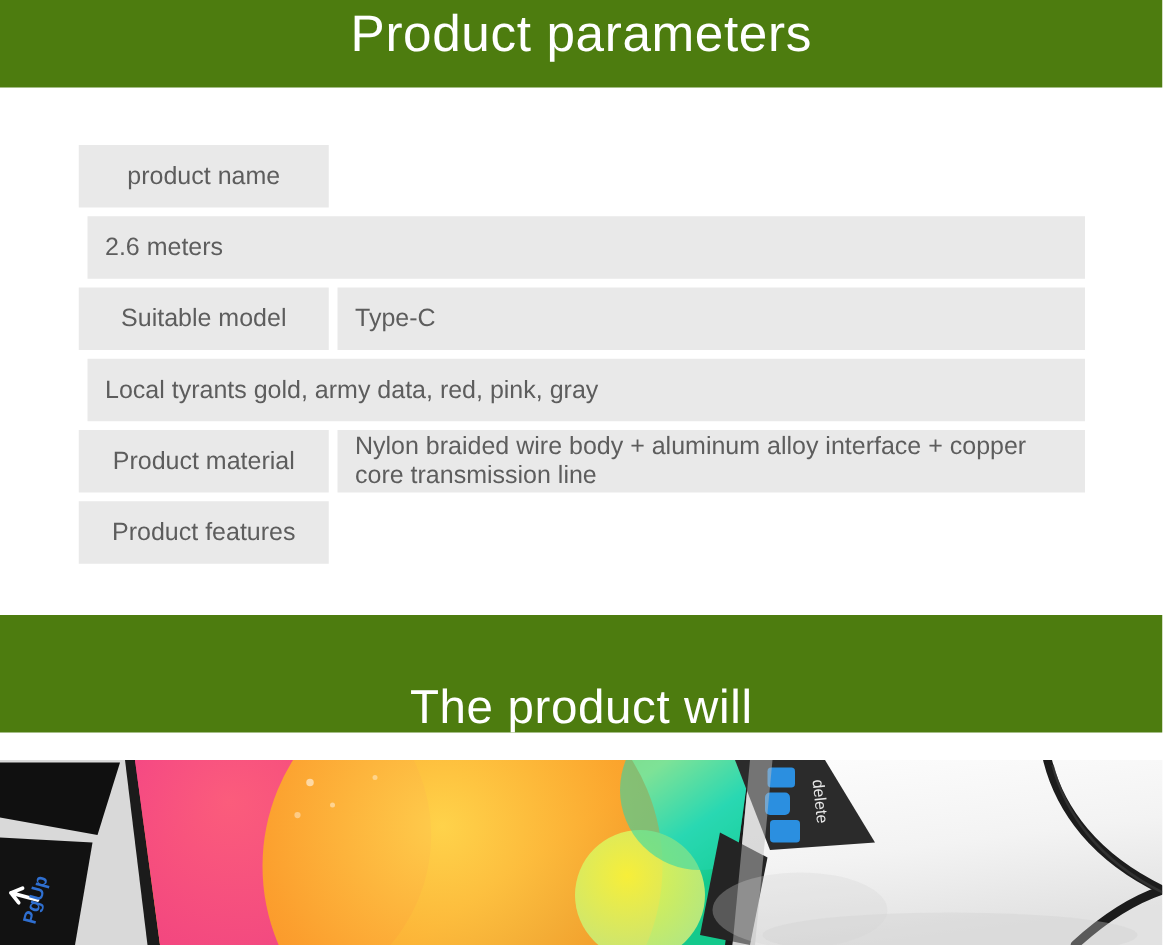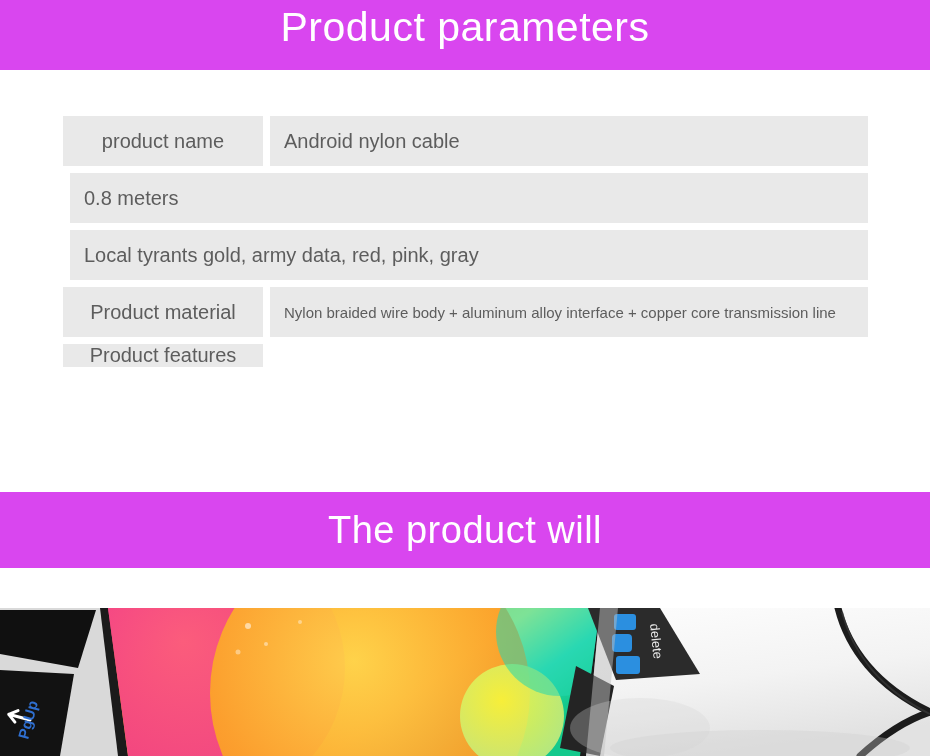--- a/index.html
+++ b/index.html
@@ -19,21 +19,21 @@
     width: 930px;
     height: 756px;
     background: #ffffff;
   }
 
   
   .banner {
     position: absolute;
     left: 0;
     width: 930px;
-    background: #d946ef;
+    background: #4d7c0f;
     display: flex;
     align-items: center;
     justify-content: center;
     overflow: hidden;
   }
   .banner-title {
     color: #ffffff;
     font-family: "Liberation Sans", sans-serif;
     font-weight: 400;
     letter-spacing: 0.5px;
@@ -43,42 +43,42 @@
     top: 0;
     height: 70px;
   }
   #banner-top .banner-title {
     font-size: 41px;
     line-height: 41px;
     margin-top: -16px; 
   }
   #banner-mid {
     top: 492px;
-    height: 76px;
+    height: 94px;
+    align-items: flex-end;
   }
   #banner-mid .banner-title {
     font-size: 38px;
     line-height: 40px;
   }
 
   
   .param-table {
     position: absolute;
     left: 63px;
     top: 116px;
     width: 805px;
   }
   .param-row {
     display: flex;
     height: 50px;
     margin-bottom: 7px;
   }
   .param-row:last-child {
     margin-bottom: 0;
-    flex-direction: column;
   }
   .param-label {
     width: 200px;
     background: #e9e9e9;
     display: flex;
     align-items: center;
     justify-content: center;
     color: #5d5d5d;
     font-size: 20px;
     font-weight: 400;
@@ -91,21 +91,21 @@
     background: #e9e9e9;
     display: flex;
     align-items: center;
     color: #5d5d5d;
     font-size: 20px;
     font-weight: 400;
     box-sizing: border-box;
     padding: 0 14px;
   }
   .param-value.small {
-    font-size: 15px;
+    font-size: 20px;
   }
 
   
   .photo {
     position: absolute;
     left: 0;
     top: 608px;
     width: 930px;
     height: 148px;
     overflow: hidden;
@@ -123,27 +123,30 @@
 <div class="page">
 
   <div class="banner" id="banner-top">
     <div class="banner-title">Product parameters</div>
   </div>
 
   <div class="param-table">
 
     <div class="param-row">
       <div class="param-label">product name</div>
-      <div class="param-value">Android nylon cable</div>
-    </div>
-
-    <div class="param-row">
-      <div class="param-value">0.8 meters</div>
-    </div>
-
+    </div>
+
+    <div class="param-row">
+      <div class="param-value">2.6 meters</div>
+    </div>
+
+    <div class="param-row">
+      <div class="param-label">Suitable model</div>
+      <div class="param-value">Type-C</div>
+    </div>
 
     <div class="param-row">
       <div class="param-value">Local tyrants gold, army data, red, pink, gray</div>
     </div>
 
     <div class="param-row">
       <div class="param-label">Product material</div>
       <div class="param-value small">Nylon braided wire body + aluminum alloy interface + copper core transmission line</div>
     </div>
 

